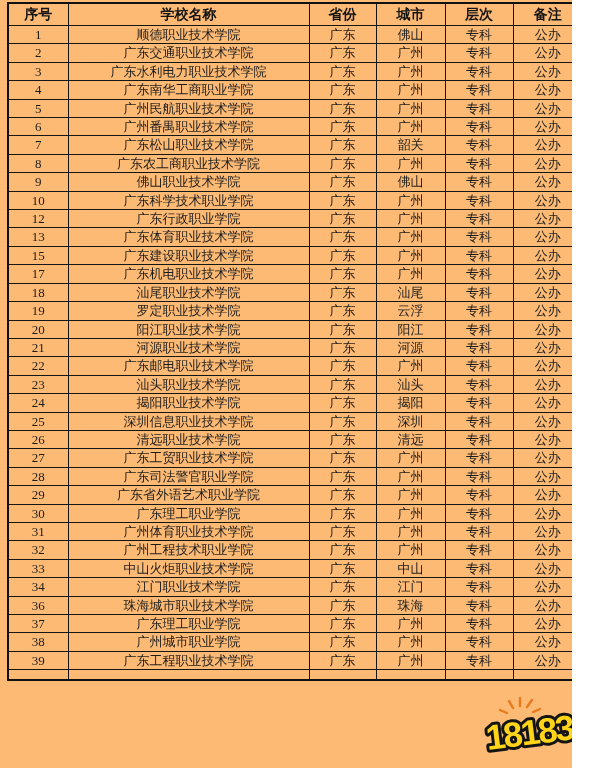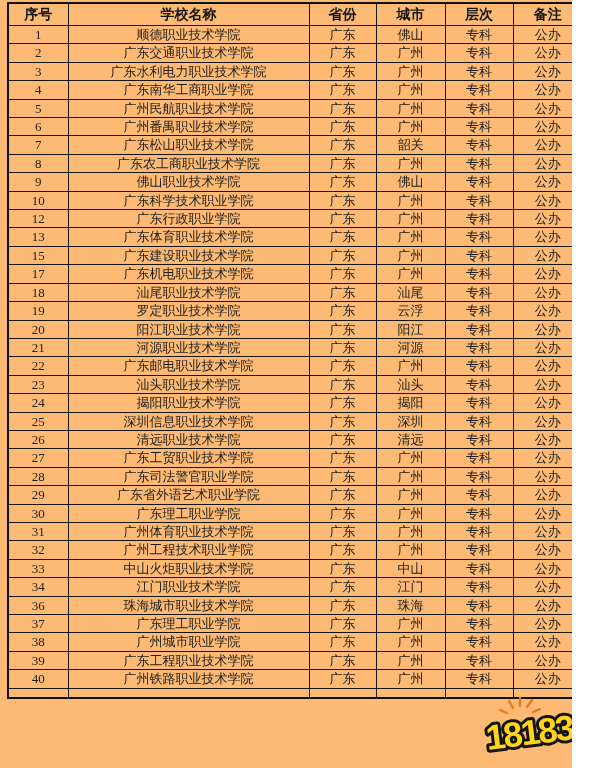--- a/index.html
+++ b/index.html
@@ -351,28 +351,20 @@
       <td>公办</td>
     </tr>
         <tr>
       <td>39</td>
       <td>广东工程职业技术学院</td>
       <td>广东</td>
       <td>广州</td>
       <td>专科</td>
       <td>公办</td>
     </tr>
-        <tr>
-      <td>40</td>
-      <td>广州铁路职业技术学院</td>
-      <td>广东</td>
-      <td>广州</td>
-      <td>专科</td>
-      <td>公办</td>
-    </tr>
         <tr class="partial">
       <td></td>
       <td></td>
       <td></td>
       <td></td>
       <td></td>
       <td></td>
     </tr>
       </tbody>
   </table>

